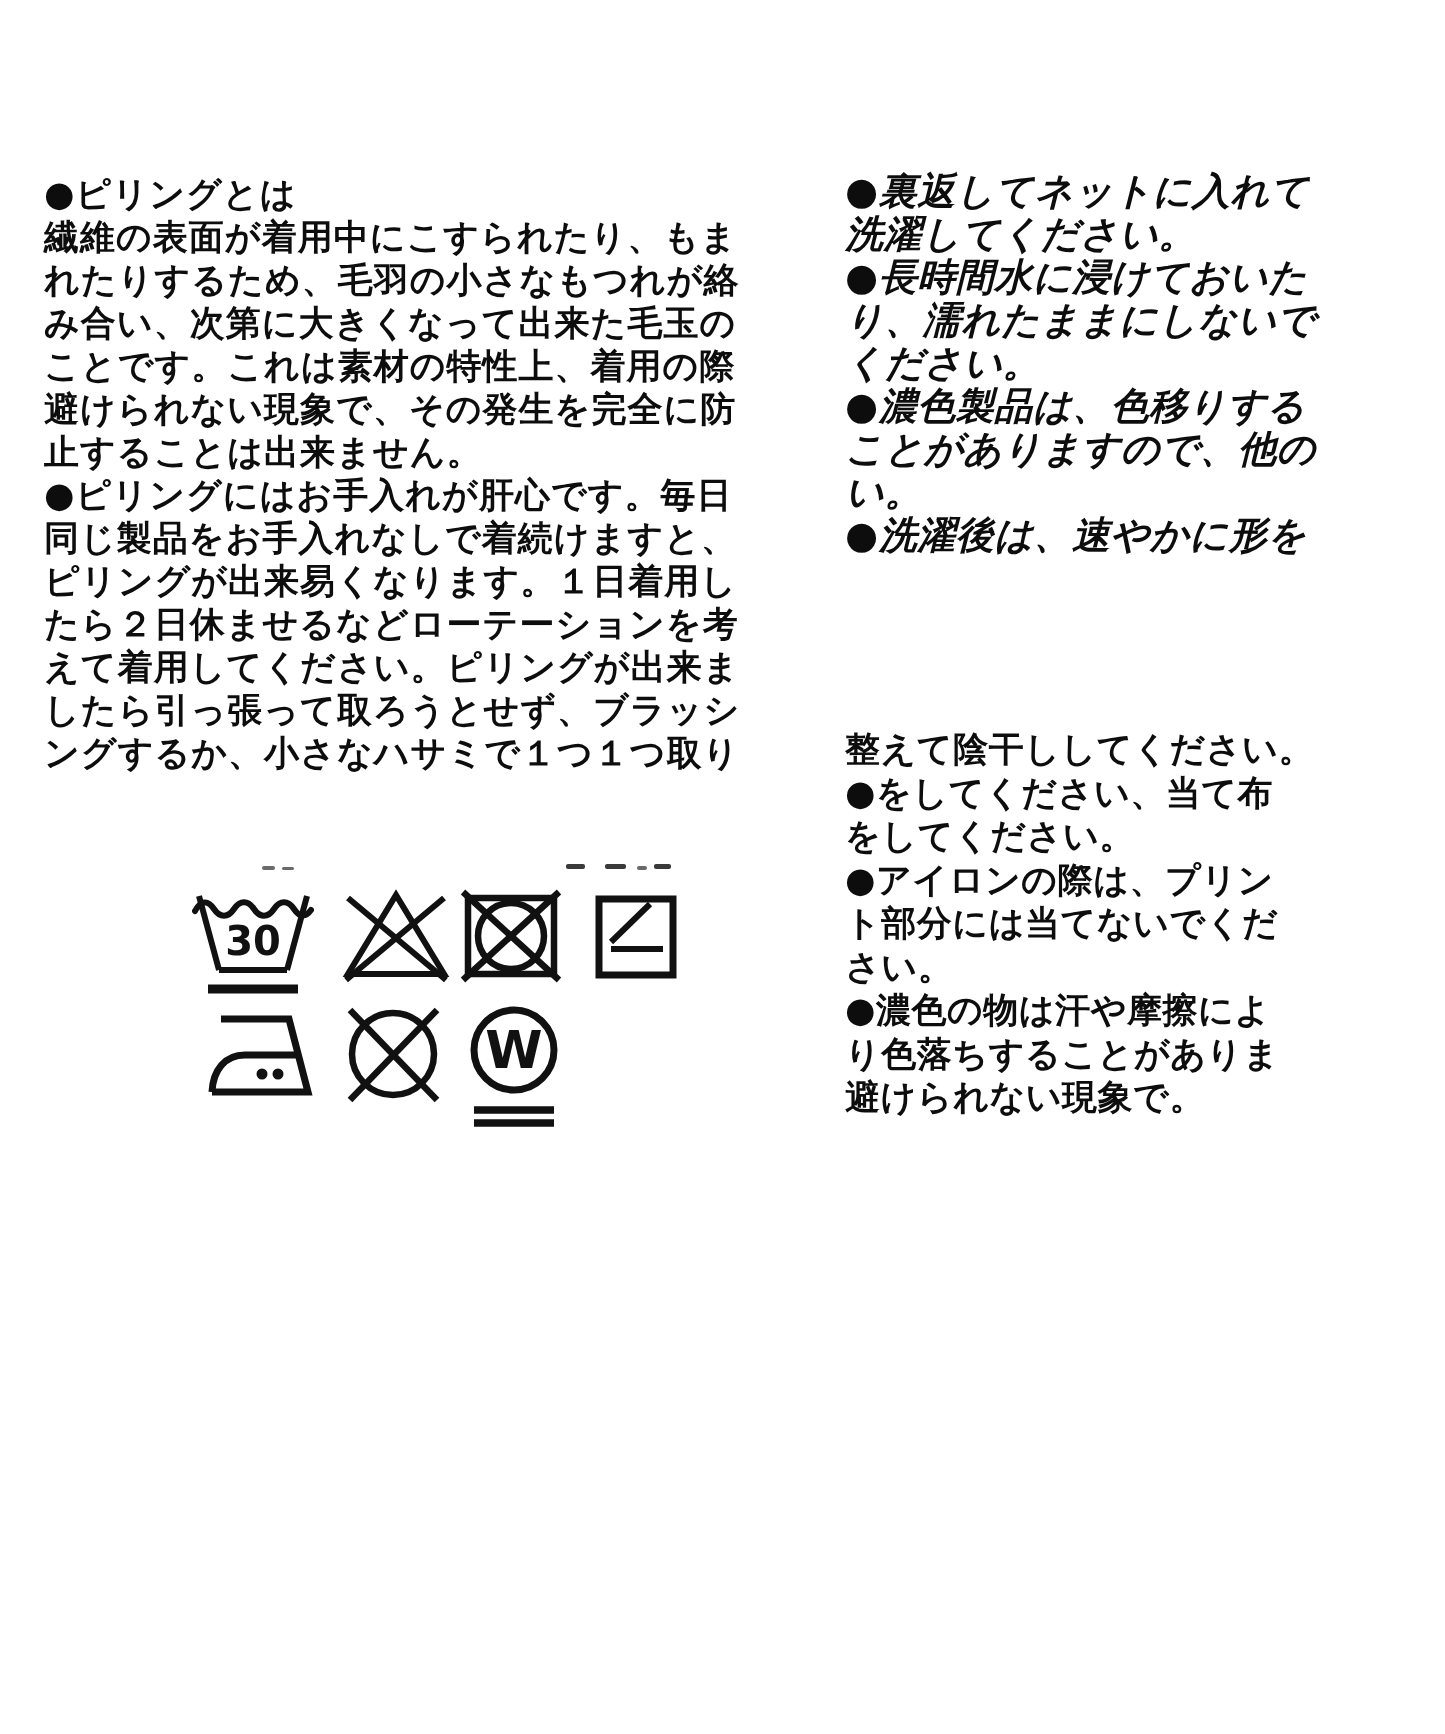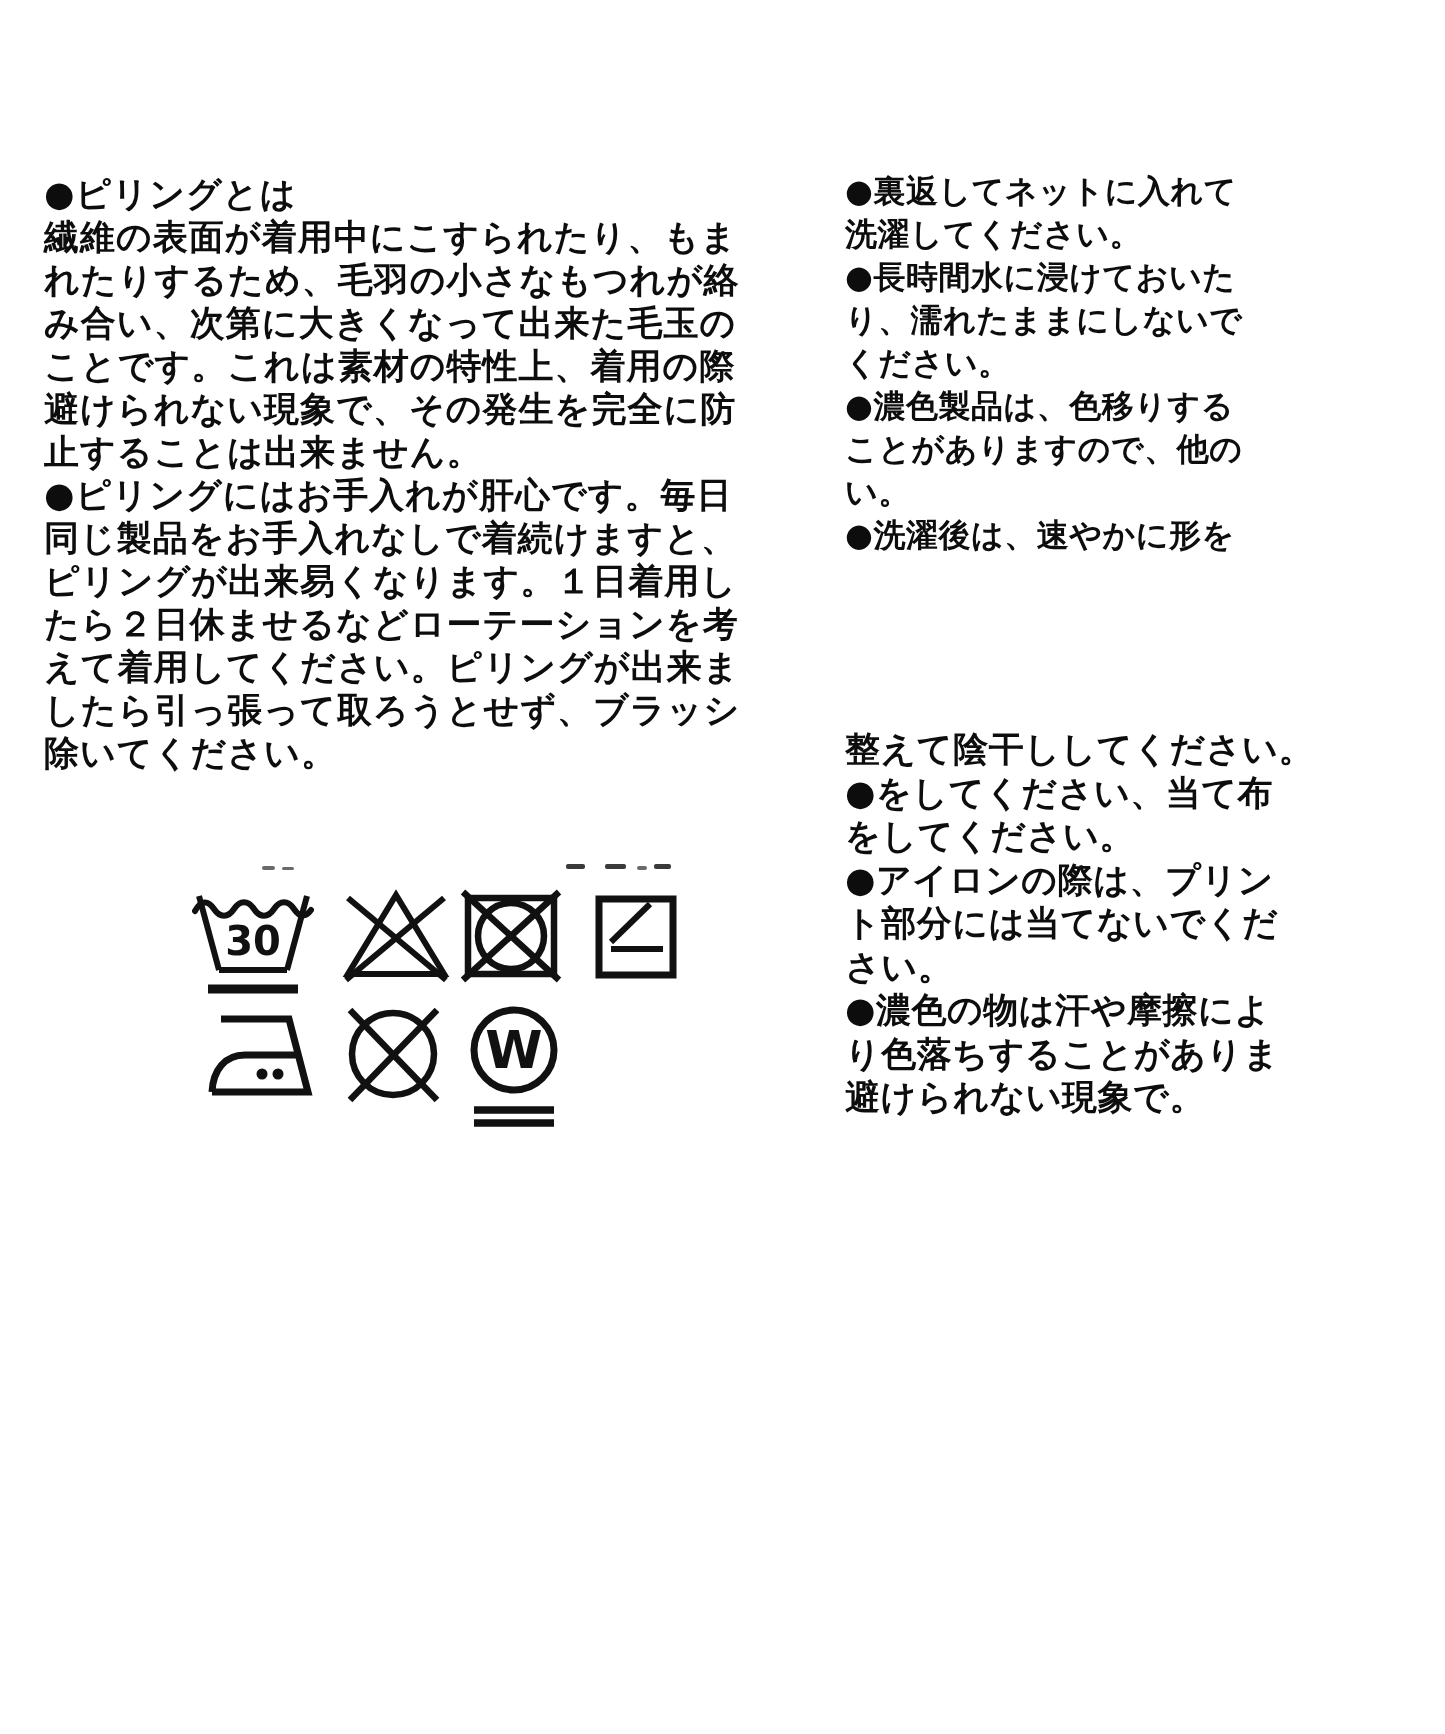--- a/index.html
+++ b/index.html
@@ -13,21 +13,21 @@
   }
   .text-col { position:absolute; font-weight:600; }
   .text-col .line { white-space:pre; }
 
   #left-col {
     left:44px; top:154px; width:720px;
     font-size:35px; line-height:43px; letter-spacing:1px;margin-top:19px;
   }
   #right-block1 {
     left:845px; top:170px; width:500px;
-    font-size:32px; line-height:43px; letter-spacing:0.5px;
+    font-size:38px; line-height:43px; letter-spacing:0.5px;font-style:italic;
   }
   #right-block2 {
     left:845px; top:728px; width:510px;
     font-size:35px; line-height:43.5px; letter-spacing:0.5px;
   }
 
   .symbol { position:absolute; }
   .symbol svg { display:block; width:100%; height:100%; }
   .symbol path, .symbol rect, .symbol circle, .symbol polygon {
     fill:none; stroke:#111; stroke-linejoin:miter;
@@ -62,21 +62,21 @@
       <div class="line">み合い、次第に大きくなって出来た毛玉の</div>
       <div class="line">ことです。これは素材の特性上、着用の際</div>
       <div class="line">避けられない現象で、その発生を完全に防</div>
       <div class="line">止することは出来ません。</div>
       <div class="line">●ピリングにはお手入れが肝心です。毎日</div>
       <div class="line">同じ製品をお手入れなしで着続けますと、</div>
       <div class="line">ピリングが出来易くなります。１日着用し</div>
       <div class="line">たら２日休ませるなどローテーションを考</div>
       <div class="line">えて着用してください。ピリングが出来ま</div>
       <div class="line">したら引っ張って取ろうとせず、ブラッシ</div>
-      <div class="line">除いてください。</div>
+      <div class="line">ングするか、小さなハサミで１つ１つ取り</div>
     </div>
 
   <div id="right-block1" class="text-col">
       <div class="line">●裏返してネットに入れて</div>
       <div class="line">洗濯してください。</div>
       <div class="line">●長時間水に浸けておいた</div>
       <div class="line">り、濡れたままにしないで</div>
       <div class="line">ください。</div>
       <div class="line">●濃色製品は、色移りする</div>
       <div class="line">ことがありますので、他の</div>

